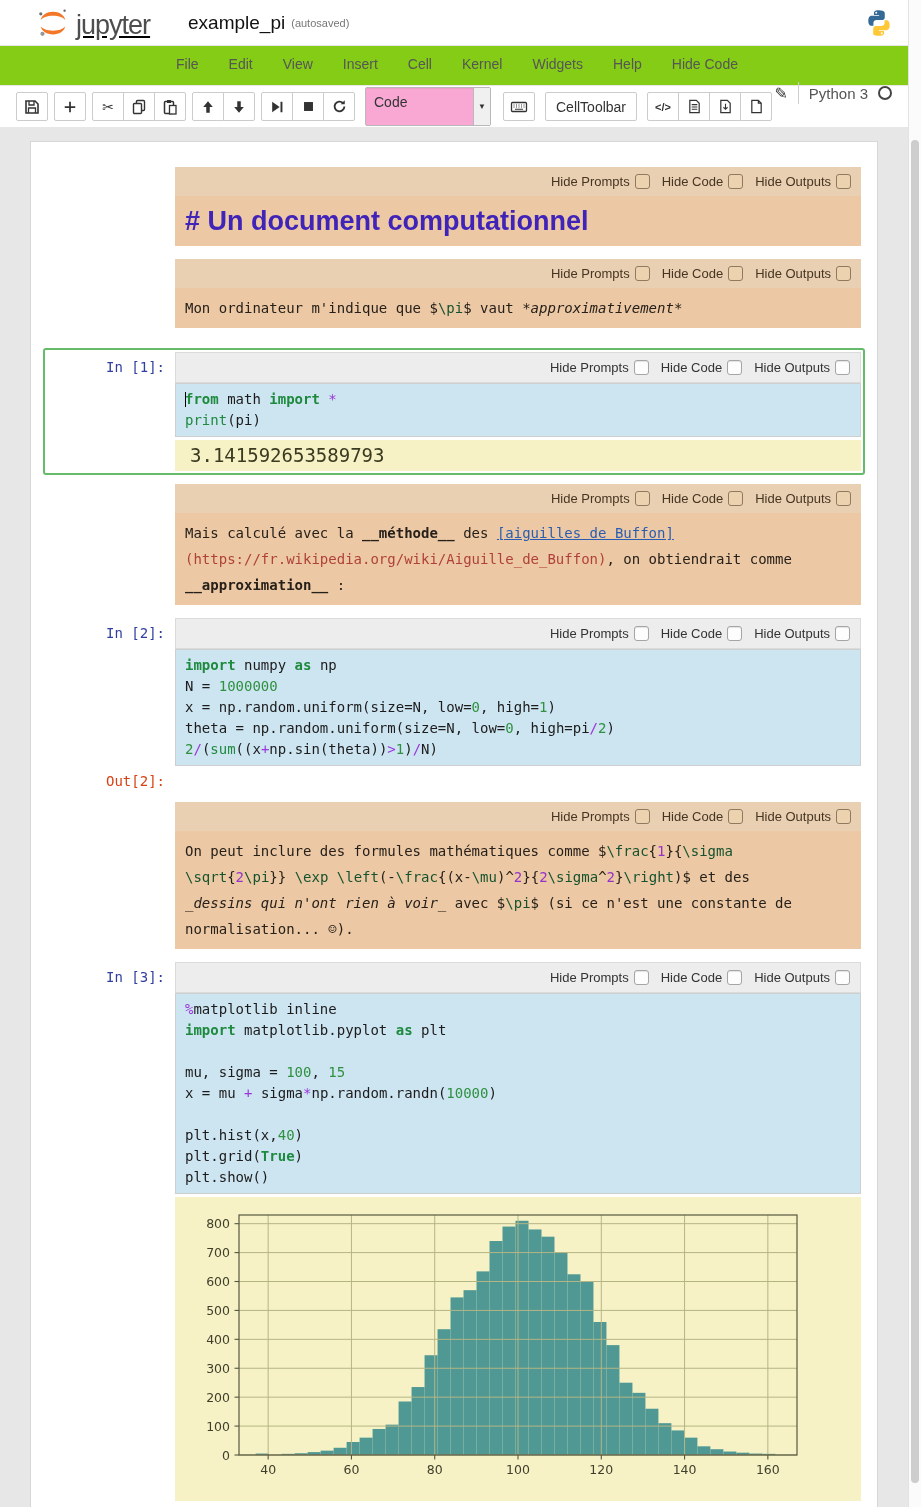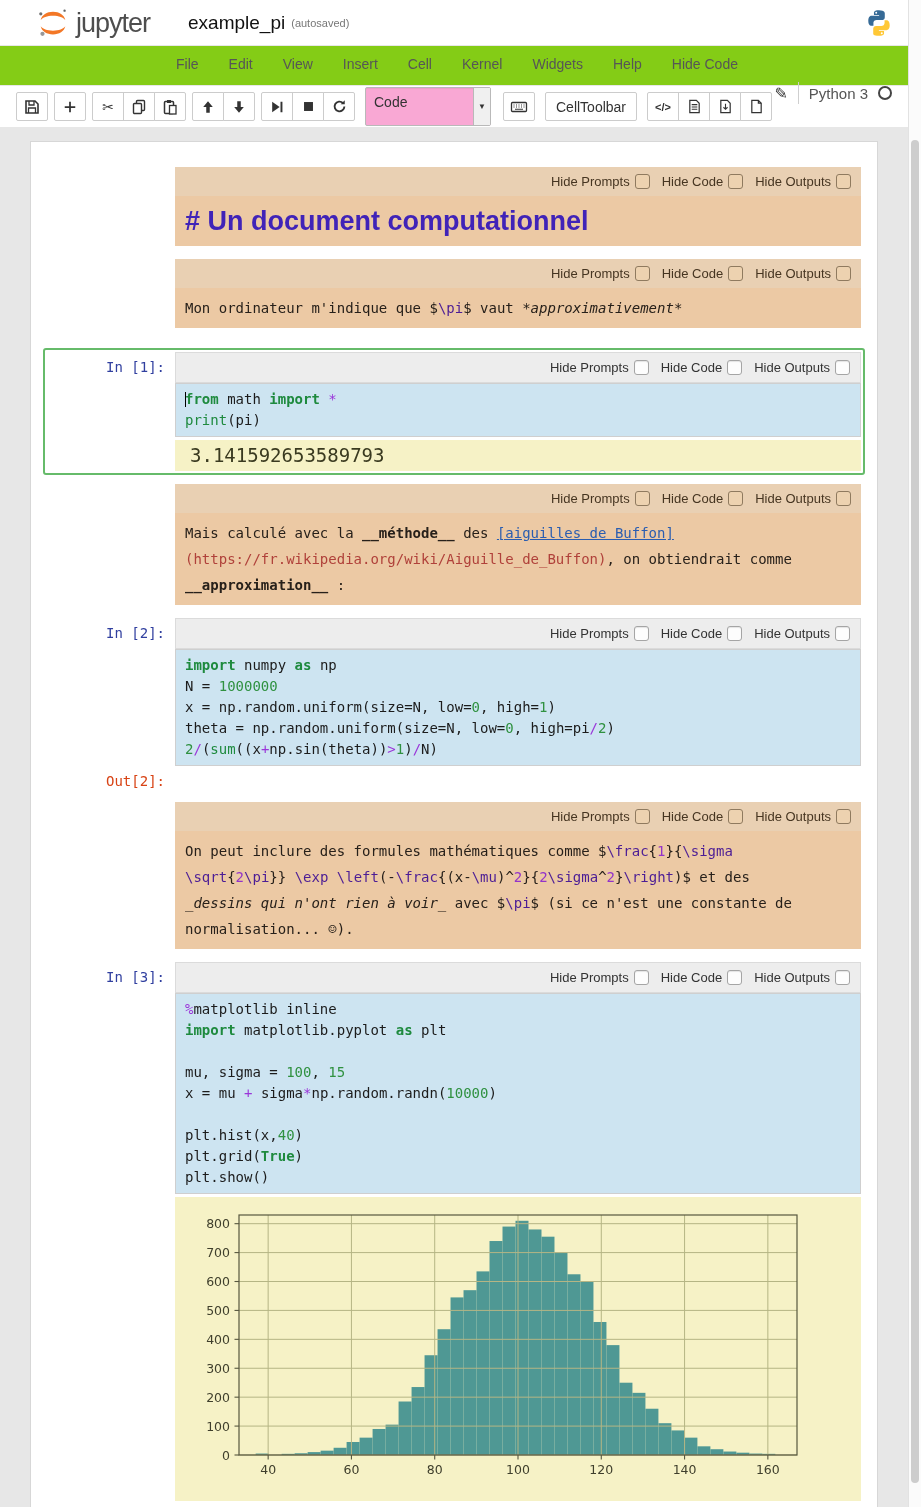--- a/index.html
+++ b/index.html
@@ -2,21 +2,21 @@
 <html><head>
 <meta charset="utf-8">
 <style>
   * { box-sizing: border-box; }
   html,body { margin:0; padding:0; background:#e7e7e7; font-family:"Liberation Sans",sans-serif; }
   .viewport { position:relative; width:921px; height:1507px; overflow:hidden; background:#e7e7e7; }
   .page { margin-right:13px; }
 
   
   .hdr { background:#fff; border-bottom:1px solid #e7e7e7; height:46px; display:flex; align-items:center; padding:0 14px 0 36px; }
-  .logo { display:flex; align-items:center; cursor:pointer; }
+  .logo { display:flex; align-items:flex-end; cursor:pointer;text-decoration:underline; }
   .logo-word { font-size:27px; color:#4e4e4e; letter-spacing:-1px; margin-left:6px; line-height:30px; }
   .nb-title { font-size:19px; color:#111; margin-left:38px; }
   .autosaved { font-size:11px; color:#777; margin-left:6px; }
   .hdr-spacer { flex:1; }
 
   
   .menubar { background:#84cc16; border-bottom:1px solid #e7e7e7; height:40px; display:flex; align-items:center; padding:0 16px 0 22px;flex-direction:column; }
   .menu-item { font-size:14px; color:#565656; padding:10px 15px; cursor:pointer; }
   .menubar-right { margin-left:auto; display:flex; align-items:center; gap:10px; }
   .pencil { font-size:16px; color:#333; transform:rotate(0deg); }
@@ -65,21 +65,21 @@
   .outarea { background:#f6f2c6; margin-top:3px; padding:5px 15px; font-family:"DejaVu Sans Mono",monospace; font-size:19px; line-height:21px; color:#3a3a20; }
   .plotout { background:#f6f2c6; margin-top:3px; padding:6px 0 8px 8px; }
   .line { white-space:pre-wrap; min-height:21px; }
   .mdarea .line { min-height:26px; }
 
   .tok-kw { color:#1e8a3e; font-weight:bold; }
   .tok-num { color:#2f9140; }
   .tok-op { color:#9a36d9; }
   .tok-builtin { color:#1e8a3e; }
   .tok-meta { color:#9a36d9; }
-  .tok-latex { color:#4c1d95; }
+  .tok-latex { color:#14532d; }
   .tok-num2 { color:#9333c9; }
   .tok-strong { font-weight:bold; }
   .tok-em { font-style:italic; }
   .tok-link { color:#2a5db0; text-decoration:underline; }
   .tok-url { color:#b0413a; }
   .tok-header { font-family:"Liberation Sans",sans-serif; font-size:27px; font-weight:bold; color:#4023b8; line-height:36px; }
   .cursor { display:inline-block; width:1px; height:15px; background:#000; vertical-align:text-bottom; margin-right:-1px; }
 
   
   .scrollbar { position:absolute; top:0; right:0; bottom:0; width:13px; background:#fbfbfb; border-left:1px solid #e2e2e2; }

